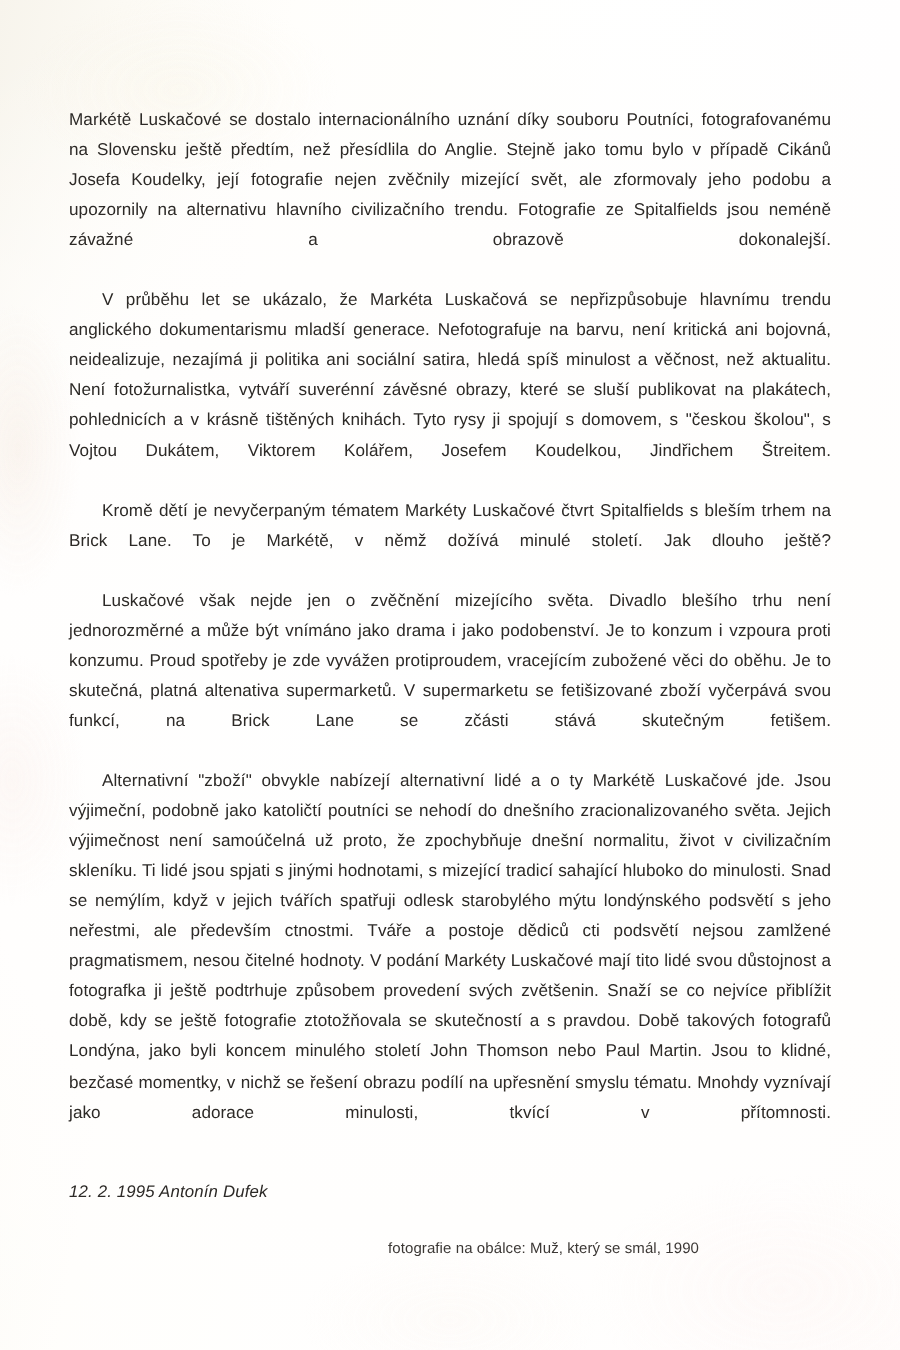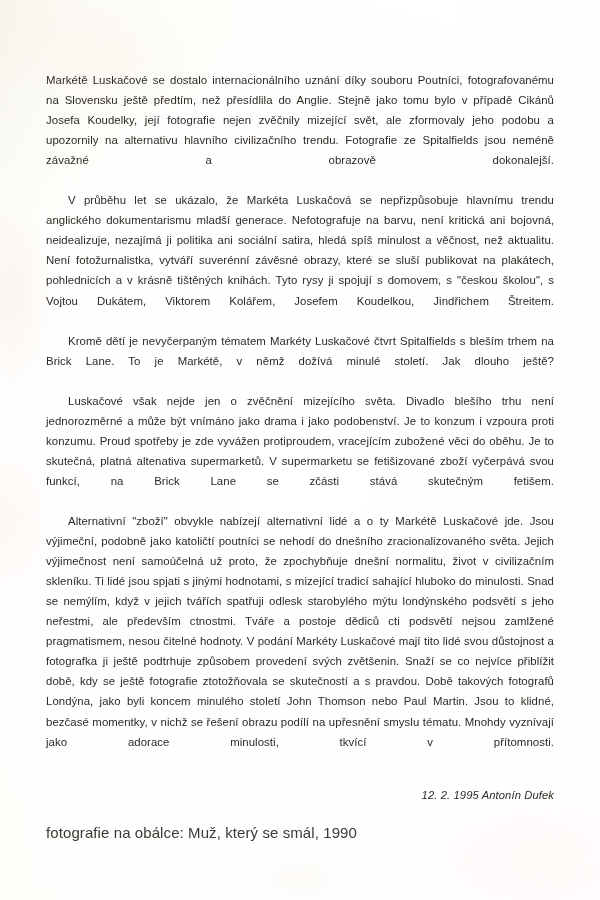--- a/index.html
+++ b/index.html
@@ -71,40 +71,39 @@
 
   
   .para::after {
     content: "";
     display: inline-block;
     width: 100%;
   }
 
   .signature {
     margin: 13px 0 0 0;
-    text-align: right;
     font-style: italic;
     font-size: 11.2px;
     line-height: 20px;
     color: #2a2724;
     letter-spacing: 0.01em;
   }
 
   
   .footer-caption {
     position: absolute;
     left: 46px;
     top: 826px;
     width: 420px;
     margin: 0;
-    font-size: 15px;
+    font-size: 10px;
     line-height: 14px;
     color: #3a3633;
     letter-spacing: 0.006em;
-    text-align: left;
+    text-align: right;
   }
 
   
   .content, .footer-caption {
     text-rendering: optimizeLegibility;
     filter: contrast(0.97);
   }
 </style>
 </head>
 <body>

